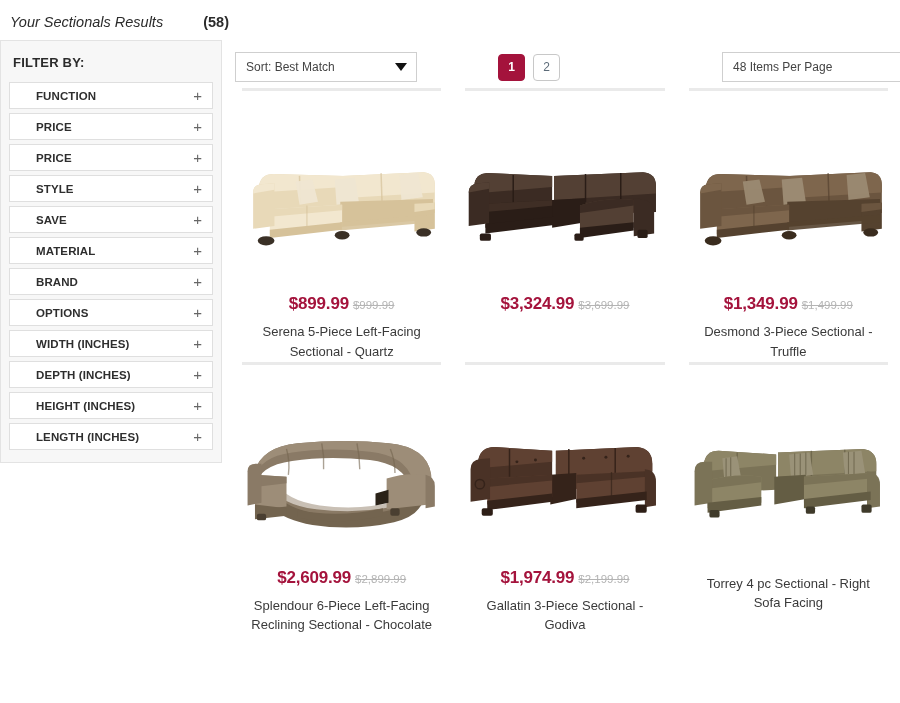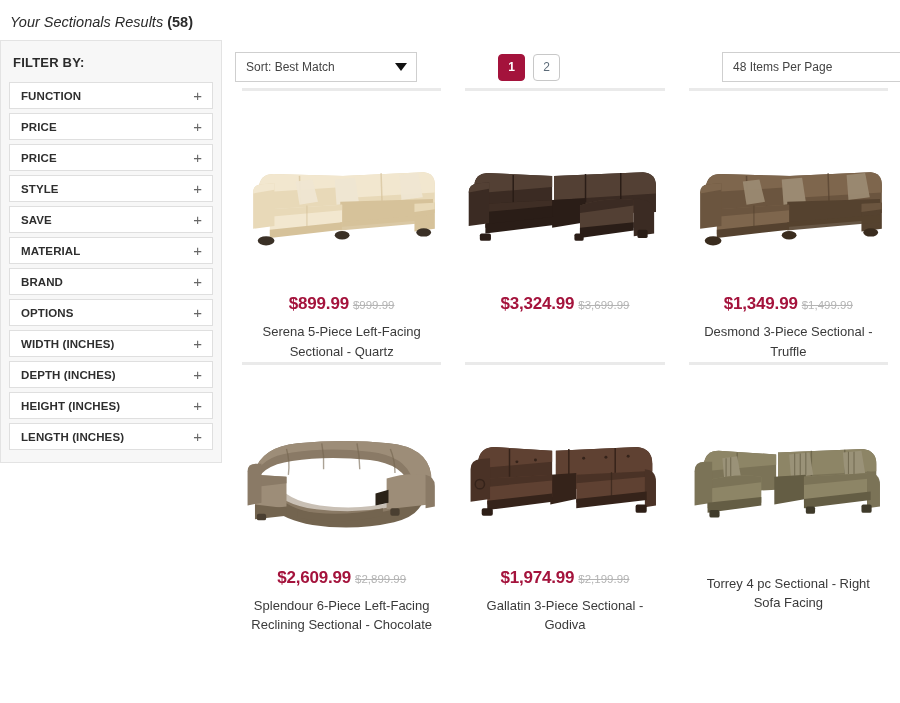--- a/index.html
+++ b/index.html
@@ -10,21 +10,21 @@
     overflow: hidden;
   }
 
   
   .results-header {
     padding: 14px 0 10px 10px;
     font-size: 14.5px;
     color: #2b2b2b;
   }
   .results-header .phrase { font-style: italic; }
-  .results-header .count { font-weight: bold; font-style: normal; }
+  .results-header .count { font-weight: bold; font-style: normal; margin-left: 36px; }
 
   
   .layout { display: flex; align-items: flex-start; }
 
   
   .sidebar {
     width: 222px;
     flex: 0 0 222px;
     background: #f7f7f7;
     border: 1px solid #e3e3e3;
@@ -39,21 +39,21 @@
     padding: 14px 12px 12px 12px;
   }
   .filter-row {
     background: #ffffff;
     border: 1px solid #dfdfdf;
     margin: 0 8px 4px 8px;
     height: 27px;
     display: flex;
     align-items: center;
     justify-content: space-between;
-    padding: 0 10px 0 11px;
+    padding: 0 10px 0 26px;
     cursor: pointer;
   }
   .filter-row .label {
     font-size: 11.5px;
     font-weight: bold;
     color: #2e2e2e;
     letter-spacing: .1px;
   }
   .filter-row .plus {
     font-size: 15px;

